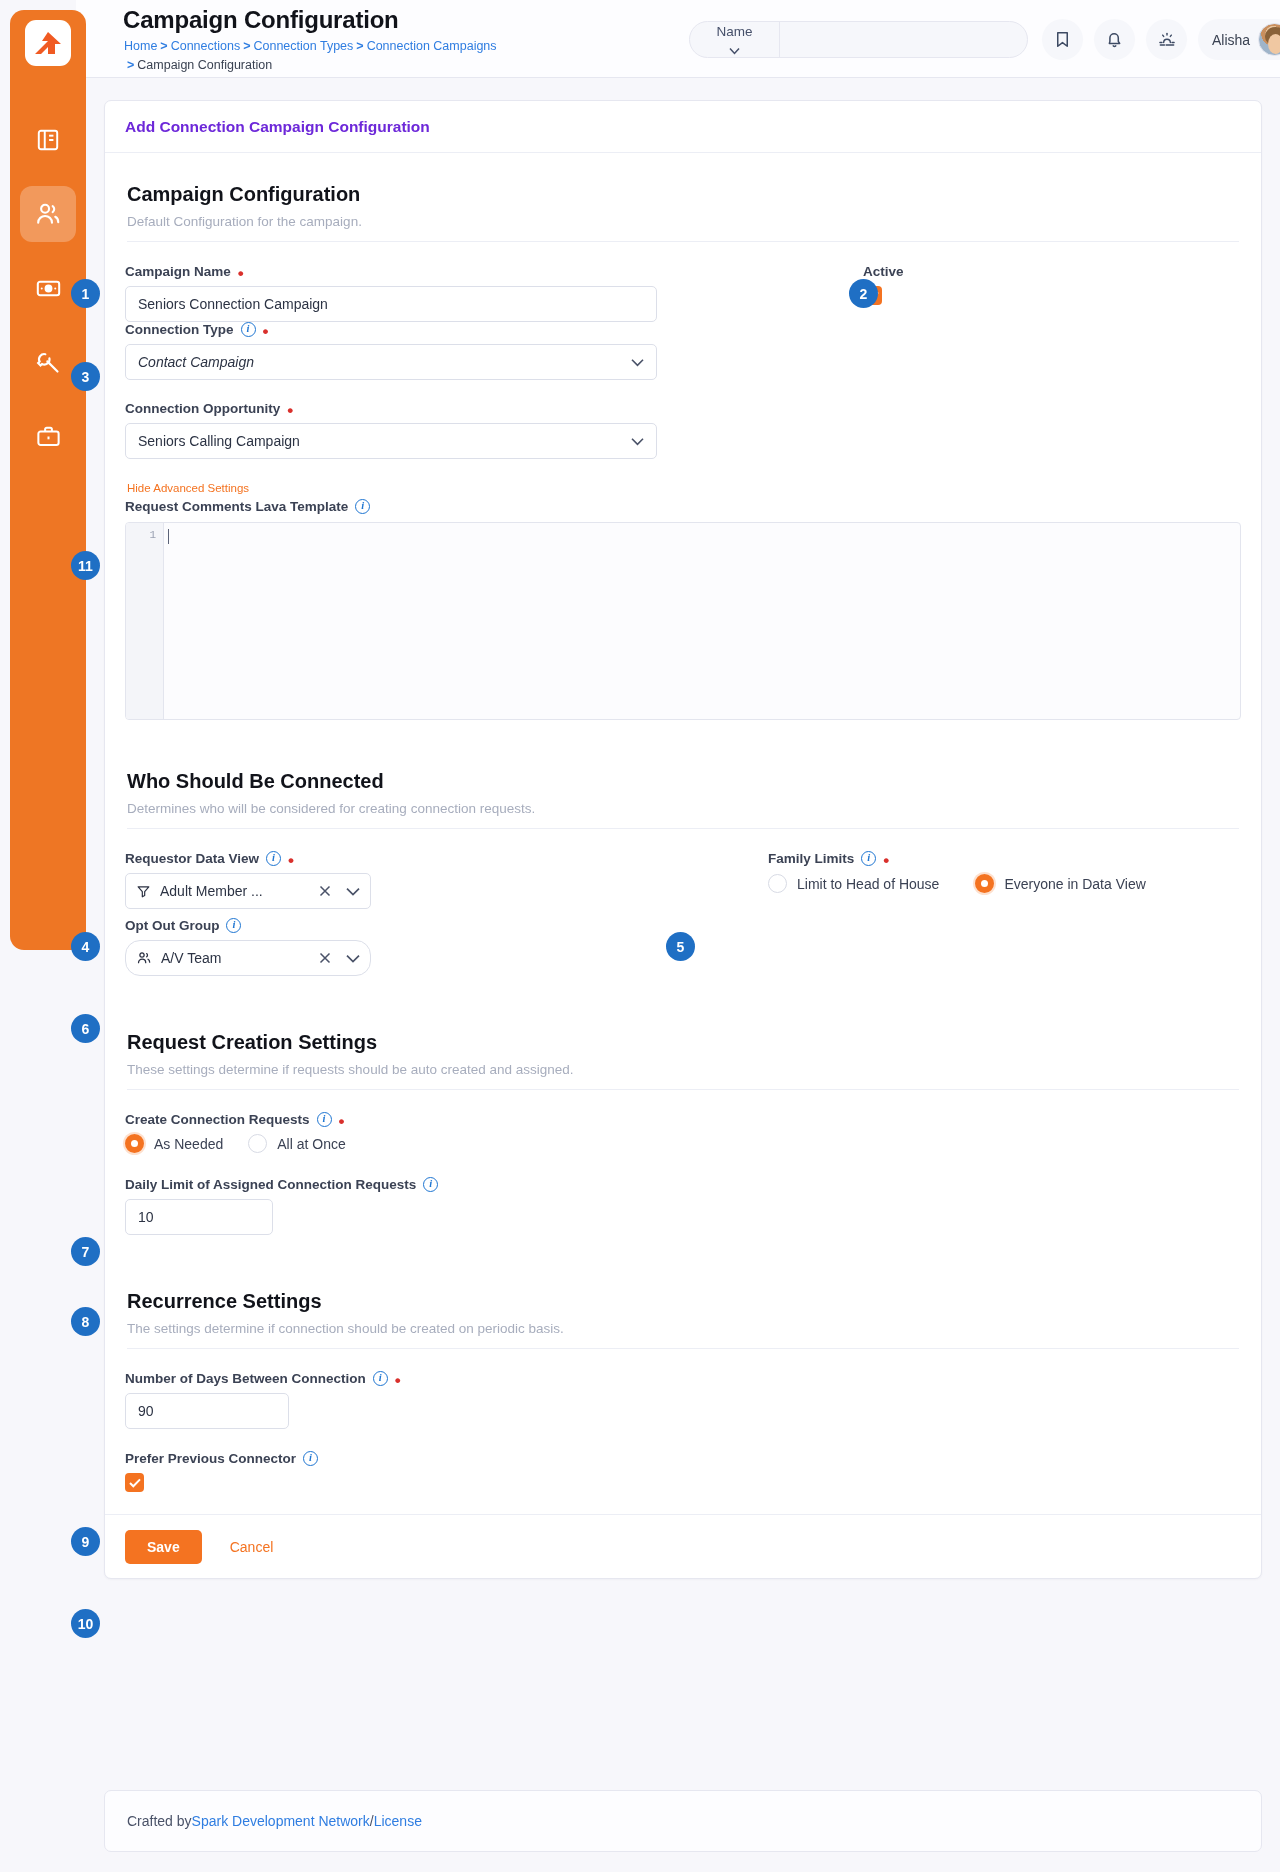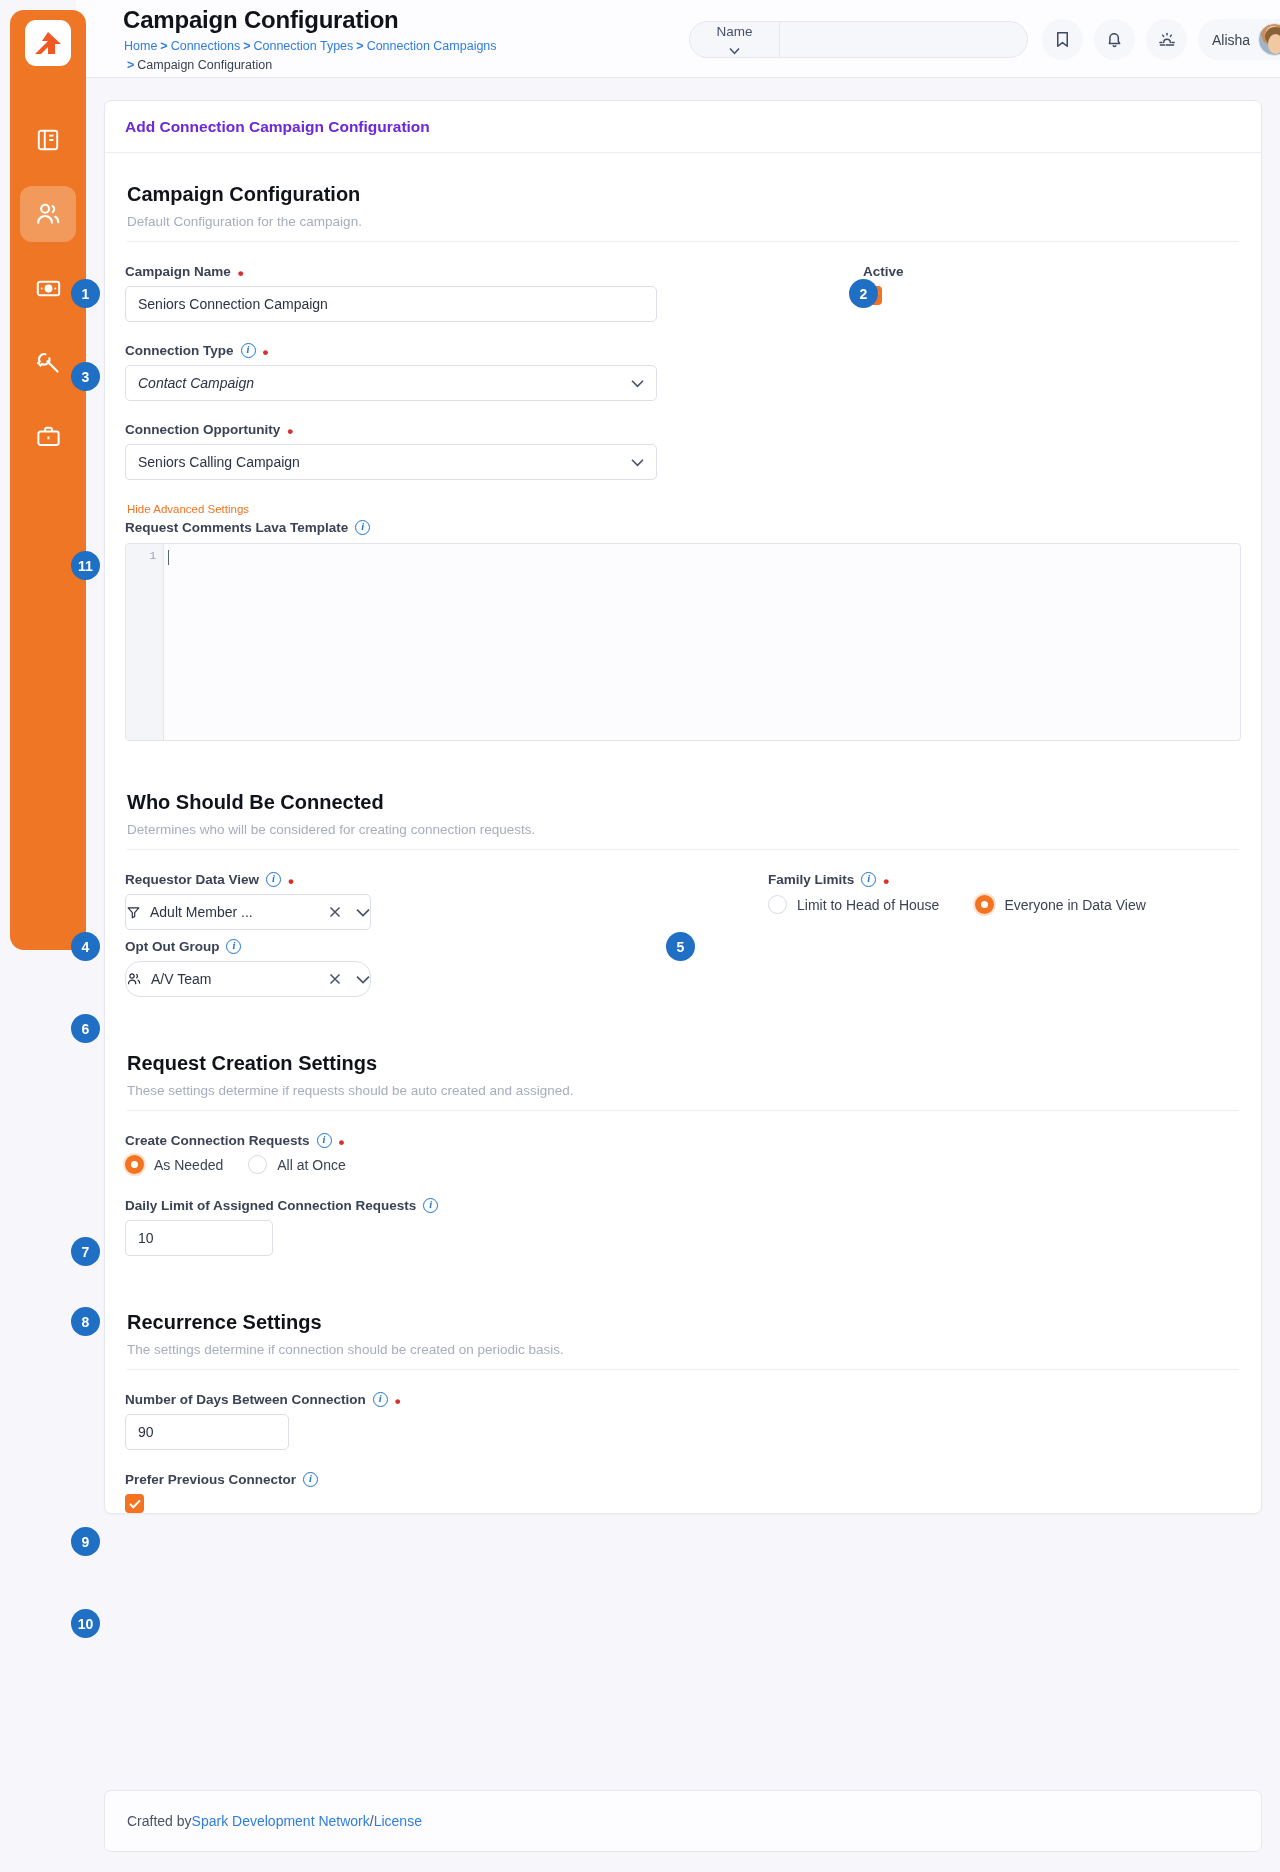--- a/index.html
+++ b/index.html
@@ -147,21 +147,21 @@
     font-family:"Liberation Sans", sans-serif;
   }
   .sel-input {
     height:36px; border:1px solid #dcdfe9; border-radius:5px; background:#fff;
     display:flex; align-items:center; padding:0 12px;
     font-size:14px; color:#2c3344; justify-content:space-between;
   }
 
   .picker {
     height:36px; border:1px solid #dcdfe9; border-radius:5px; background:#fff;
-    display:flex; align-items:center; padding:0 0; gap:9px;
+    display:flex; align-items:center; padding:0 10px; gap:9px;
     font-size:14px; color:#2c3344;
   }
   .picker .pk-text { flex:1; }
 
   .chk {
     width:19px; height:19px; border-radius:4px; background:#f47321;
     display:flex; align-items:center; justify-content:center;
   }
   .radio-row { display:flex; align-items:center; gap:10px; }
   .radio {
@@ -344,21 +344,21 @@
 
     <div style="display:flex; margin-top:22px;">
 
       <div style="width:532px;">
         <div class="field-label">
           <span>Campaign Name</span>
           <span class="req-dot">•</span>
         </div>
         <input class="txt-input" style="width: 532px;" type="text" id="inp-campaign-name" value="Seniors Connection Campaign">
 
-        <div class="field-label" style="margin-top:21px;">
+        <div class="field-label" style="">
           <span>Connection Type</span>
           <span class="info-i">i</span>
           <span class="req-dot">•</span>
         </div>
         <div class="sel-input" style="width:532px;font-style:italic;">
           <span>Contact Campaign</span>
           <svg width="13" height="9" viewBox="0 0 13 9">
               <path d="M1 1.8 L6.5 7.4 L12 1.8" fill="none" stroke="#4a5268" stroke-width="1.6"></path>
             </svg>
         </div>
@@ -509,20 +509,24 @@
         <span class="info-i">i</span>
       </div>
       <div class="chk">
         <svg width="12" height="10" viewBox="0 0 12 10">
             <path d="M1 5 L4.3 8.3 L11 1.4" fill="none" stroke="#fff" stroke-width="2"></path>
           </svg>
       </div>
     </div>
   </div>
 
+  <div id="footer-bar">
+    <button id="save-btn">Save</button>
+    <button id="cancel-btn">Cancel</button>
+  </div>
 </div>
 
 <div id="page-footer">
   <span>Crafted by </span>
   <a href="#">Spark Development Network</a>
   <span> / </span>
   <a href="#">License</a>
 </div>
 
 <div id="callouts">

